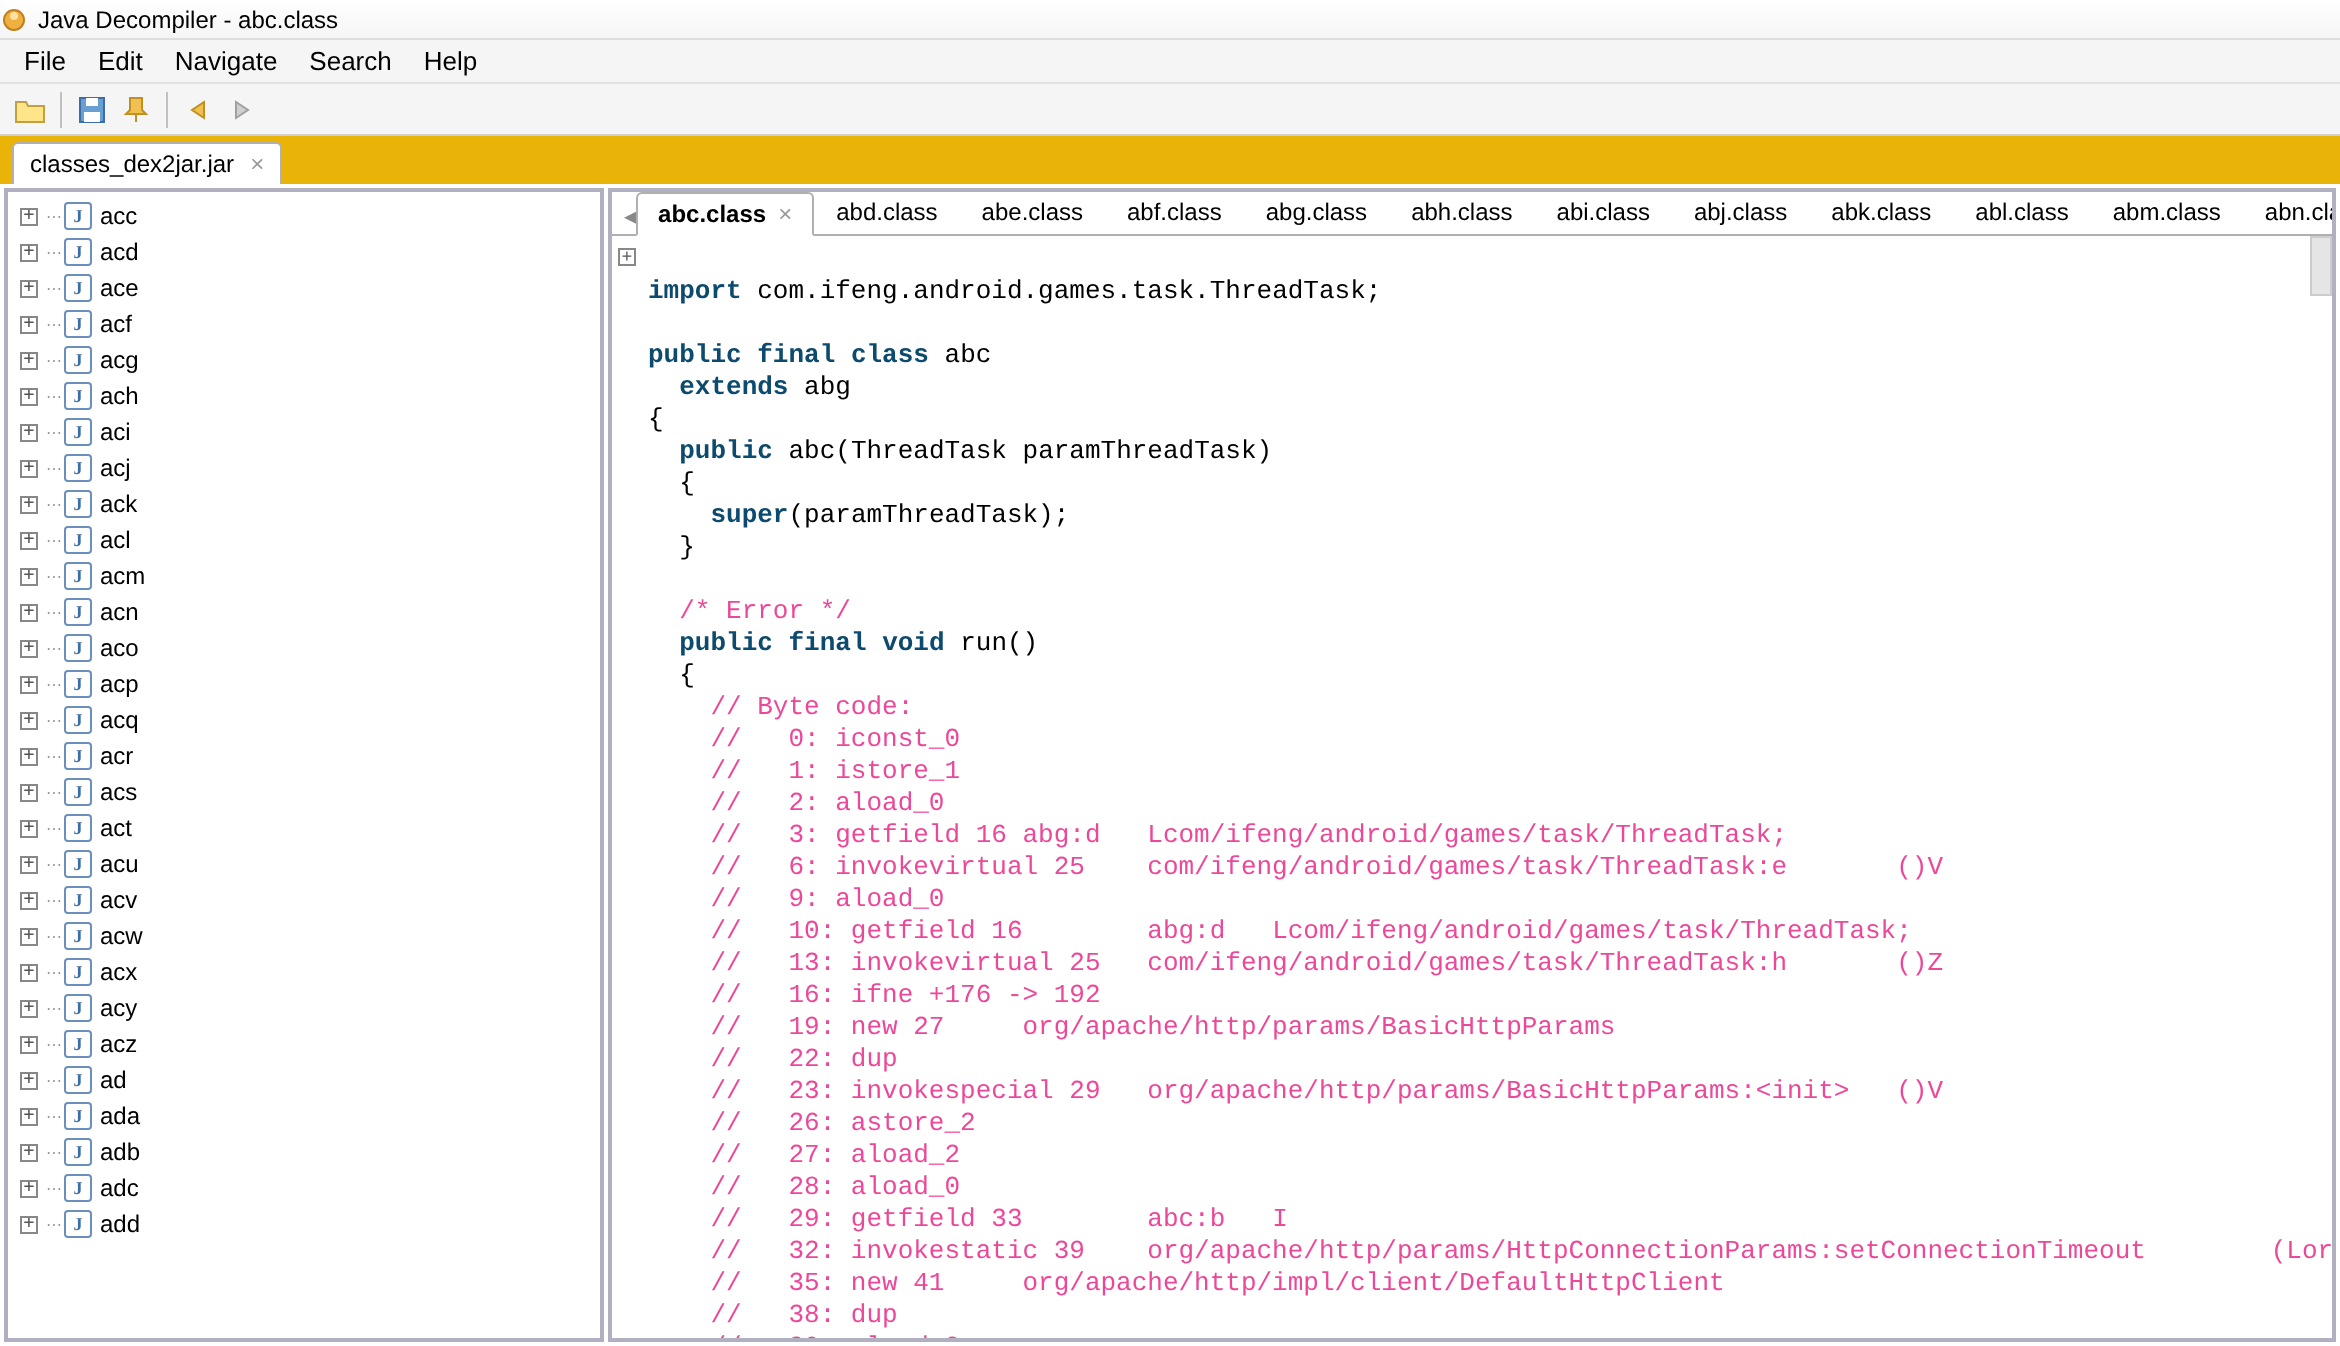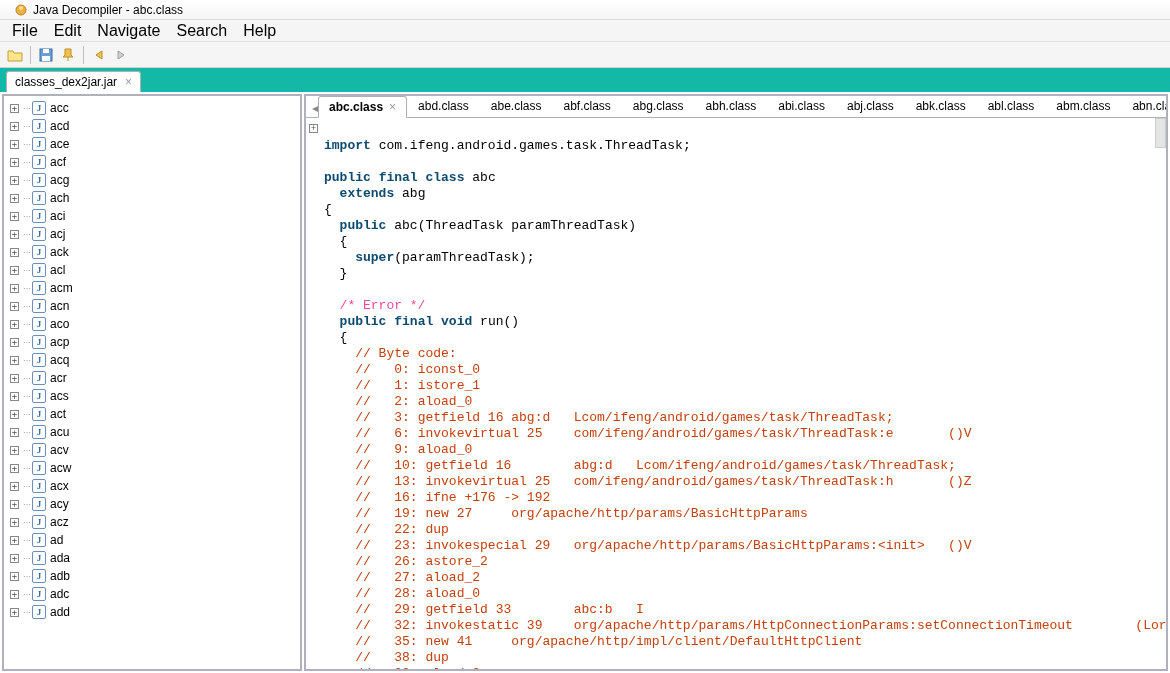--- a/index.html
+++ b/index.html
@@ -10,54 +10,54 @@
   font-size: 12px;
   background: #ffffff;
   overflow: hidden;
 }
 .titlebar {
   height: 20px;
   background: linear-gradient(#ffffff, #f5f5f5);
   border-bottom: 1px solid #ddd;
   display: flex;
   align-items: center;
-  padding-left: 14px;
+  padding-left: 0;
   font-size: 12px;
 }
 .titlebar svg { margin-right: 5px; }
 .menubar {
   height: 22px;
   background: #f5f5f5;
   border-bottom: 1px solid #e0e0e0;
   display: flex;
   align-items: center;
   padding-left: 4px;
 }
 .menu-item {
   padding: 3px 8px;
   cursor: default;
-  font-size: 16px;
+  font-size: 13px;
 }
 .toolbar {
   height: 26px;
   background: #f5f5f5;
   border-bottom: 1px solid #d0d0d0;
   display: flex;
   align-items: center;
   padding-left: 4px;
 }
 .tool-btn {
   width: 22px; height: 22px;
   display: flex; align-items: center; justify-content: center;
   cursor: default;
 }
 .tool-sep { width: 1px; height: 18px; background: #c0c0c0; margin: 0 4px; }
 .filetabs {
   height: 24px;
-  background: #14b8a6;
+  background: #eab308;
   display: flex;
   align-items: flex-end;
   padding-left: 6px;
 }
 .filetab {
   border: 1px solid #b0b0b0;
   border-bottom: none;
   background: #ffffff;
   padding: 3px 8px;
   border-radius: 3px 3px 0 0;
@@ -167,21 +167,21 @@
   left: 3px;
   top: 6px;
   width: 9px; height: 9px;
   border: 1px solid #888;
   font-size: 9px;
   display: flex; align-items: center; justify-content: center;
   color: #555;
   background: #fff;
 }
 .kw { color: #0c4a6e; font-weight: bold; }
-.cm { color: #c2410c; margin-top: 11px; }
+.cm { color: #ec4899; margin-top: 11px; }
 .err { color: #ec4899; }
 .lnk { }
 .vscroll-marker {
   position: absolute;
   right: 0; top: 22px;
   width: 11px; height: 30px;
   background: #e5e5e5;
   border: 1px solid #ccc;
 }
 </style>

